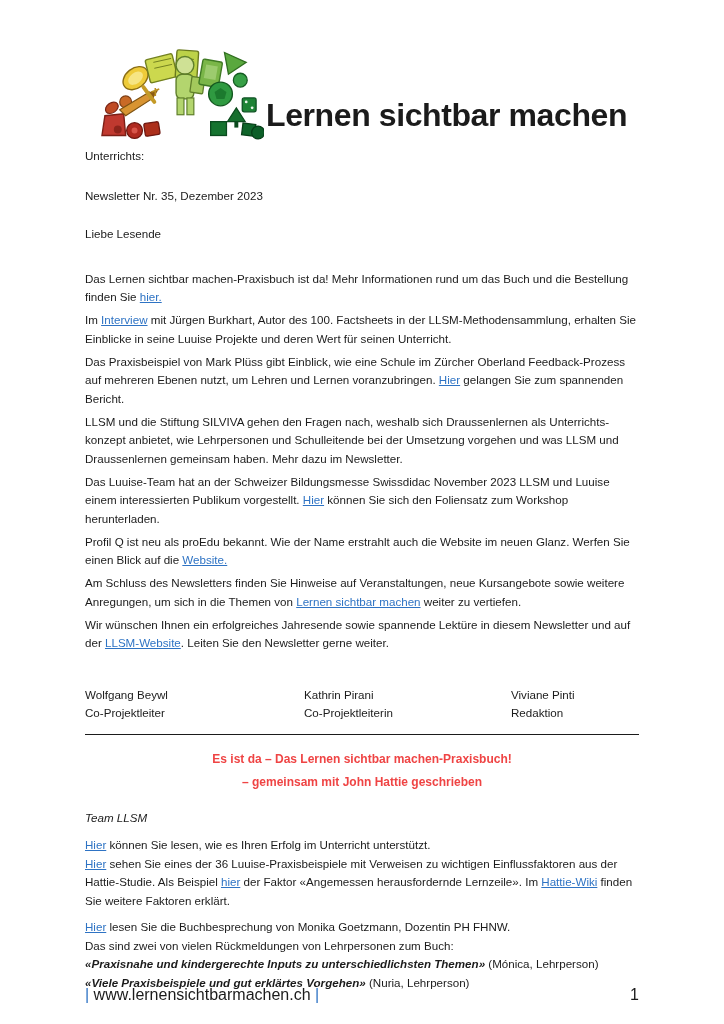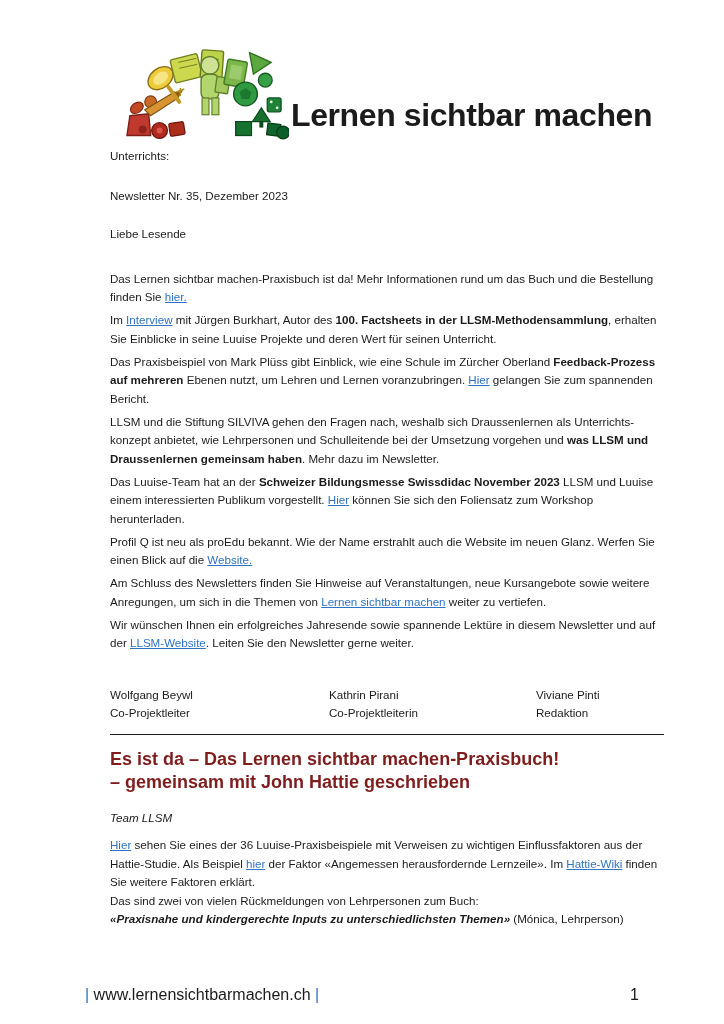--- a/index.html
+++ b/index.html
@@ -5,52 +5,52 @@
   * { box-sizing: border-box; }
   html, body { margin: 0; padding: 0; }
   body {
     width: 724px; height: 1024px;
     background: #ffffff;
     font-family: "Liberation Sans", sans-serif;
     color: #1b1b1b;
     -webkit-font-smoothing: antialiased;
   }
   .sheet { position: relative; width: 724px; height: 1024px; background: #fff; overflow: hidden; }
-  .content { position: absolute; left: 85px; top: 0; width: 554px; font-size: 11.6px; line-height: 18.5px; margin-left: 25px; }
+  .content { position: absolute; left: 85px; top: 0; width: 554px; font-size: 11.6px; line-height: 18.5px; }
 
   .logo-row { display: flex; align-items: flex-end; margin-top: 46px; margin-left: 13px; height: 94px; }
   .logo { flex: 0 0 auto; }
   .brand-title {
     font-size: 32px; font-weight: bold; letter-spacing: -0.4px;
     line-height: 1; padding-bottom: 9px; margin-left: 2px; white-space: nowrap;
   }
 
   .subject { margin-top: 7px; }
   .issue-title { margin-top: 21px; font-weight: normal; }
   .salutation { margin-top: 20px; }
   .body-copy { margin-top: 26px; }
 
   p.para { margin: 0 0 4.5px 0; text-align: left; }
   p.tight { margin: 0; }
   p.gap-top { margin-top: 8px; }
 
   .seg-plain { }
-  .seg-bold { font-weight: bold; }
+  .seg-bold { font-weight: normal; }
   .seg-bolditalic { font-weight: bold; font-style: italic; }
   .seg-link { color: #2e73c4; text-decoration: underline; cursor: pointer; }
   .seg-pipe { color: #2e73c4; }
 
   .signature { display: flex; margin-top: 33px; }
   .sig-col-1 { width: 219px; }
   .sig-col-2 { width: 207px; }
   .sig-col-3 { flex: 1; }
 
   hr.divider { border: none; border-top: 1.7px solid #1b1b1b; margin: 11px 0 0 0; }
 
-  .section-heading { margin-top: 13px; color: #7f1d1d; font-size: 18px; font-weight: bold; line-height: 23px; }
+  .section-heading { margin-top: 13px; color: #ef4444; font-size: 12px; font-weight: bold; line-height: 23px; text-align: center; }
   .team-label { margin-top: 15px; font-style: italic; }
   .section-copy { margin-top: 9px; }
 
   .footer {
     position: absolute; left: 85px; right: 85px; top: 986px;
     display: flex; justify-content: space-between; align-items: baseline;
     font-size: 16px; line-height: 18px;
   }
 </style>
 </head>
@@ -146,23 +146,26 @@
     <hr class="divider">
 
     <div class="section-heading">
       <div>Es ist da – Das Lernen sichtbar machen-Praxisbuch!</div>
       <div>– gemeinsam mit John Hattie geschrieben</div>
     </div>
 
     <div class="team-label">Team LLSM</div>
 
     <div class="section-copy">
+      <p class="para tight"><a class="seg-link">Hier</a><span class="seg-plain"> können Sie lesen, wie es Ihren Erfolg im Unterricht unterstützt.</span></p>
       <p class="para tight"><a class="seg-link">Hier</a><span class="seg-plain"> sehen Sie eines der 36 Luuise-Praxisbeispiele mit Verweisen zu wichtigen Einflussfaktoren aus der Hattie-Studie. Als Beispiel </span><a class="seg-link">hier</a><span class="seg-plain"> der Faktor «Angemessen herausfordernde Lernzeile». Im </span><a class="seg-link">Hattie-Wiki</a><span class="seg-plain"> fin­den Sie weitere Faktoren erklärt.</span></p>
+      <p class="para tight gap-top"><a class="seg-link">Hier</a><span class="seg-plain"> lesen Sie die Buchbesprechung von Monika Goetzmann, Dozentin PH FHNW.</span></p>
       <p class="para tight"><span class="seg-plain">Das sind zwei von vielen Rückmeldungen von Lehrpersonen zum Buch:</span></p>
       <p class="para tight"><span class="seg-bolditalic">«Praxisnahe und kindergerechte Inputs zu unterschiedlichsten Themen»</span><span class="seg-plain"> (Mónica, Lehrperson)</span></p>
+      <p class="para tight"><span class="seg-bolditalic">«Viele Praxisbeispiele und gut erklärtes Vorgehen»</span><span class="seg-plain"> (Nuria, Lehrperson)</span></p>
     </div>
 
   </div>
 
   <div class="footer">
     <div class="footer-left"><span class="seg-pipe">| </span><span class="seg-plain">www.lernensichtbarmachen.ch</span><span class="seg-pipe"> |</span></div>
     <div class="footer-page">1</div>
   </div>
 </div>
 

